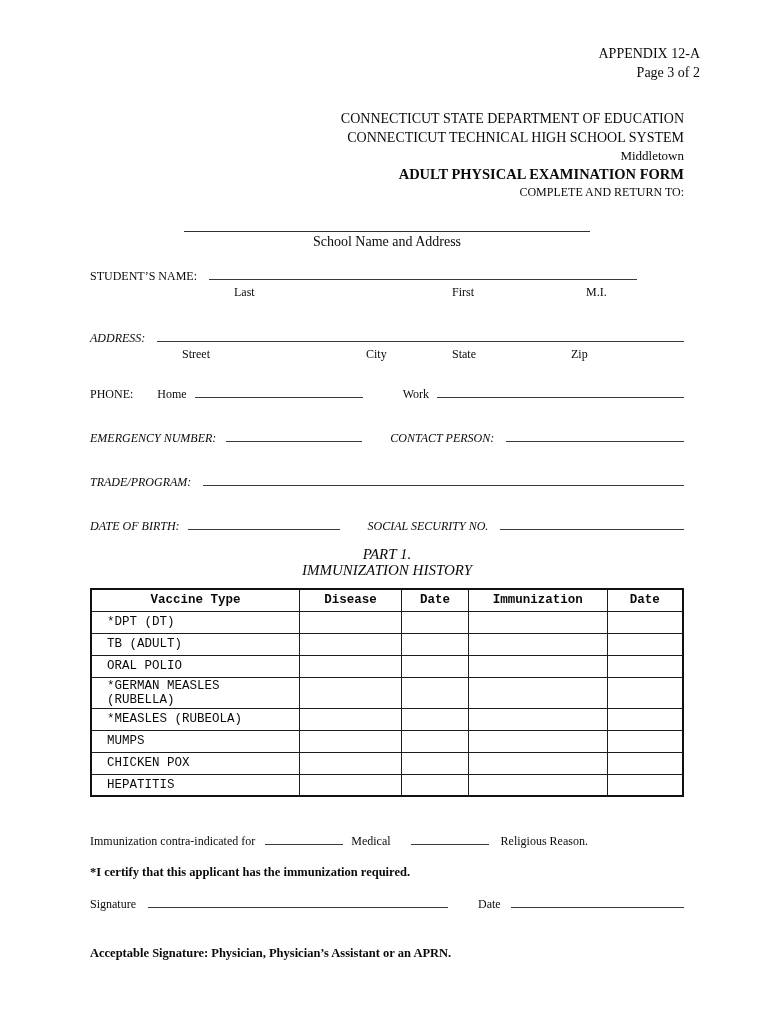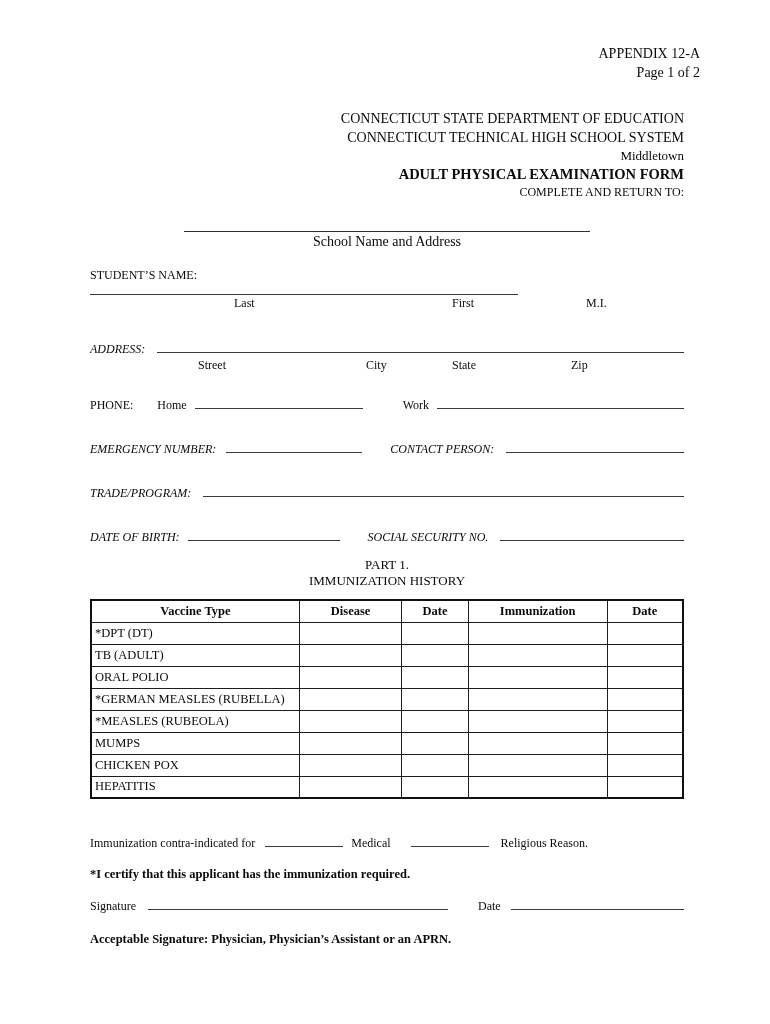--- a/index.html
+++ b/index.html
@@ -16,77 +16,77 @@
   .t3 { font-size:13px; line-height:18px; }
   .t4 { font-size:14.5px; line-height:19px; font-weight:bold; }
   .t5 { font-size:12px; line-height:17px; }
   .return-line { margin:30px auto 0 auto; width:406px; border-bottom:1.5px solid #2e2e2e; height:1px; }
   .caption { text-align:center; font-size:14px; margin-top:2px; }
   .frow { display:flex; align-items:baseline; font-size:12px; white-space:nowrap; }
   .fill { border-bottom:1px solid #3a3a3a; height:12px; display:inline-block; }
   .grow { flex:1 1 auto; }
   .sublabels { position:relative; height:18px; font-size:12px; }
   .sublabels span { position:absolute; top:1px; }
-  .center-head { text-align:center; font-size:13px; line-height:16px; margin-top:12px; }
+  .center-head { text-align:center; font-size:15px; line-height:16px; margin-top:12px;font-style:italic; }
   table.immun { width:100%; margin-top:10px; border-collapse:collapse; }
-  table.immun th, table.immun td { border:1.5px solid #1c1c1c; font-size:12.5px; height:22px; padding:1px 3px; }
+  table.immun th, table.immun td { border:1.5px solid #1c1c1c; font-size:12.5px; height:22px; padding:1px 15px;font-family:Liberation Mono, monospace; }
   table.immun th { font-weight:bold; text-align:center; }
   table.immun td { text-align:left; }
   table.immun { border:2px solid #111; }
   .b { font-weight:bold; }
   .mt { margin-top:28px;font-style:italic; }
   .gap8  { width:8px;  flex:none; }
   .gap10 { width:10px; flex:none; }
   .gap12 { width:12px; flex:none; }
   .gap20 { width:20px; flex:none; }
   .gap24 { width:24px; flex:none; }
   .gap28 { width:28px; flex:none; }
   .gap40 { width:40px; flex:none; }
 </style>
 </head>
 <body>
 
 <div class="page">
 
   <div class="corner">
     <div>APPENDIX 12-A</div>
-    <div>Page 1 of 2</div>
+    <div>Page 3 of 2</div>
   </div>
 
   <div class="content">
 
     <div class="title-block">
       <div class="t1">CONNECTICUT STATE DEPARTMENT OF EDUCATION</div>
       <div class="t1">CONNECTICUT TECHNICAL HIGH SCHOOL SYSTEM</div>
       <div class="t3">Middletown</div>
       <div class="t4">ADULT PHYSICAL EXAMINATION FORM</div>
       <div class="t5">COMPLETE AND RETURN TO:</div>
     </div>
 
     <div class="return-line"></div>
     <div class="caption">School Name and Address</div>
 
-    <div class="frow" style="margin-top:18px;flex-direction:column;">
+    <div class="frow" style="margin-top:18px;">
       <span>STUDENT’S NAME:</span>
       <span class="gap12"></span>
       <span class="fill" style="width:428px;"></span>
     </div>
     <div class="sublabels">
       <span style="left:138px;margin-left:6px;">Last</span>
       <span style="left:362px;">First</span>
       <span style="left:496px;">M.I.</span>
     </div>
 
     <div class="frow mt">
       <span>ADDRESS:</span>
       <span class="gap12"></span>
       <span class="fill grow"></span>
     </div>
     <div class="sublabels">
-      <span style="left:108px;">Street</span>
+      <span style="left:92px;">Street</span>
       <span style="left:276px;">City</span>
       <span style="left:362px;">State</span>
       <span style="left:481px;">Zip</span>
     </div>
 
     <div class="frow" style="margin-top:22px;">
       <span>PHONE:</span>
       <span class="gap24"></span>
       <span>Home</span>
       <span class="gap8"></span>
@@ -222,16 +222,16 @@
     <div class="frow" style="margin-top:16px;">
       <span>Signature</span>
       <span class="gap12"></span>
       <span class="fill" style="width:300px;"></span>
       <span style="width:30px; flex:none;"></span>
       <span>Date</span>
       <span class="gap10"></span>
       <span class="fill grow"></span>
     </div>
 
-    <div class="b" style="margin-top:18px; font-size:12.5px;">Acceptable Signature:  Physician, Physician’s Assistant or an APRN.</div>
+    <div class="b" style="margin-top:34px; font-size:12.5px;">Acceptable Signature:  Physician, Physician’s Assistant or an APRN.</div>
 
   </div>
 </div>
 
 </body></html>

